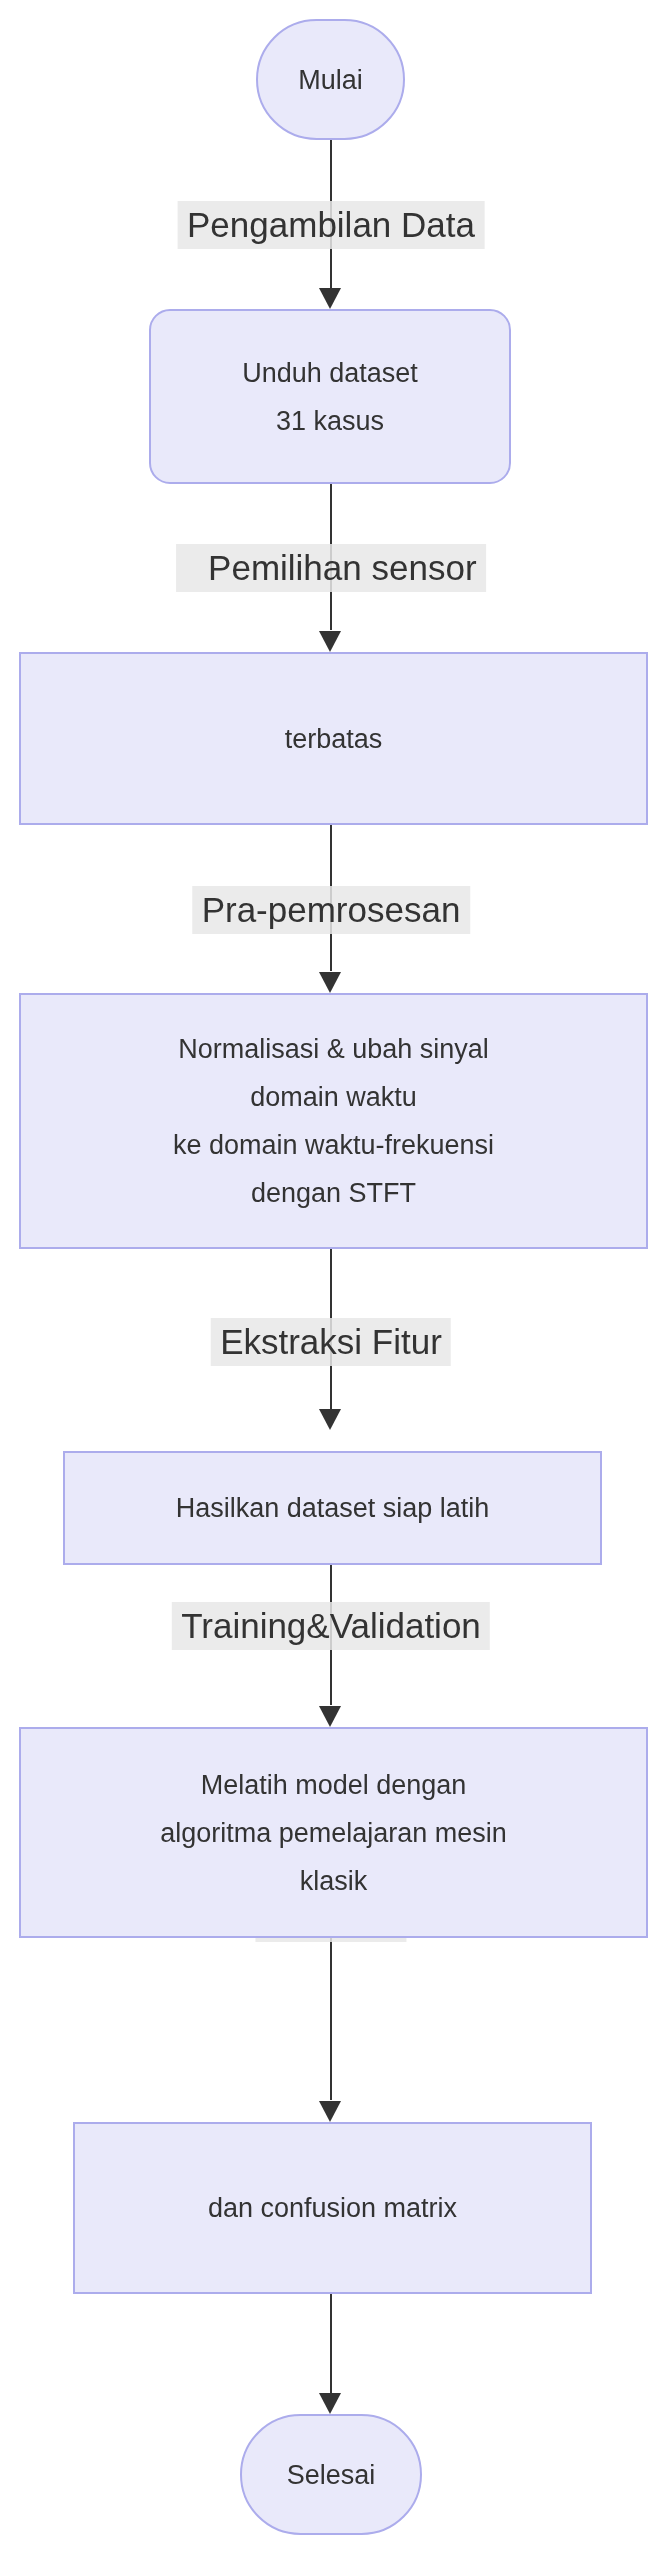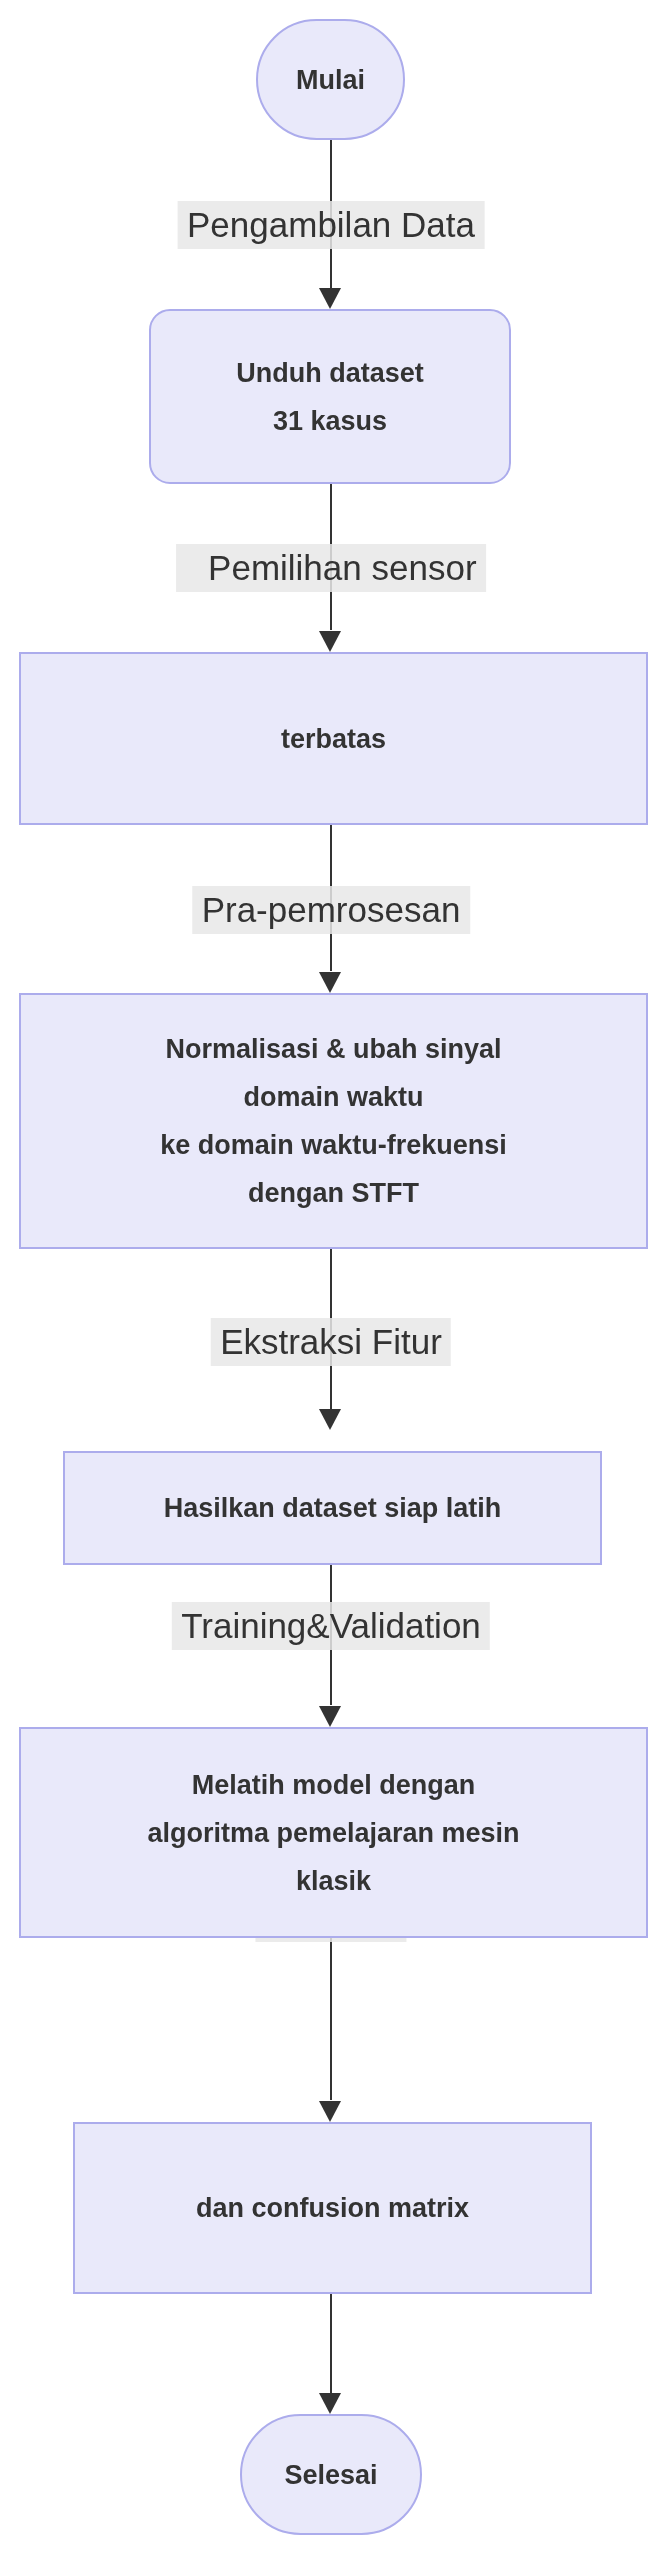--- a/index.html
+++ b/index.html
@@ -21,21 +21,20 @@
     position: absolute;
     background: #E9E9FA;
     border: 2px solid #ACACEC;
     display: flex;
     flex-direction: column;
     align-items: center;
     justify-content: center;
     text-align: center;
     font-size: 27px;
     color: #333333;
-    font-weight: bold;
   }
   .node .line {
     display: block;
     line-height: 48px;
     white-space: nowrap;
   }
   .node.stadium { border-radius: 62px; }
   .node.rect { border-radius: 0; }
   
   .arrow {

